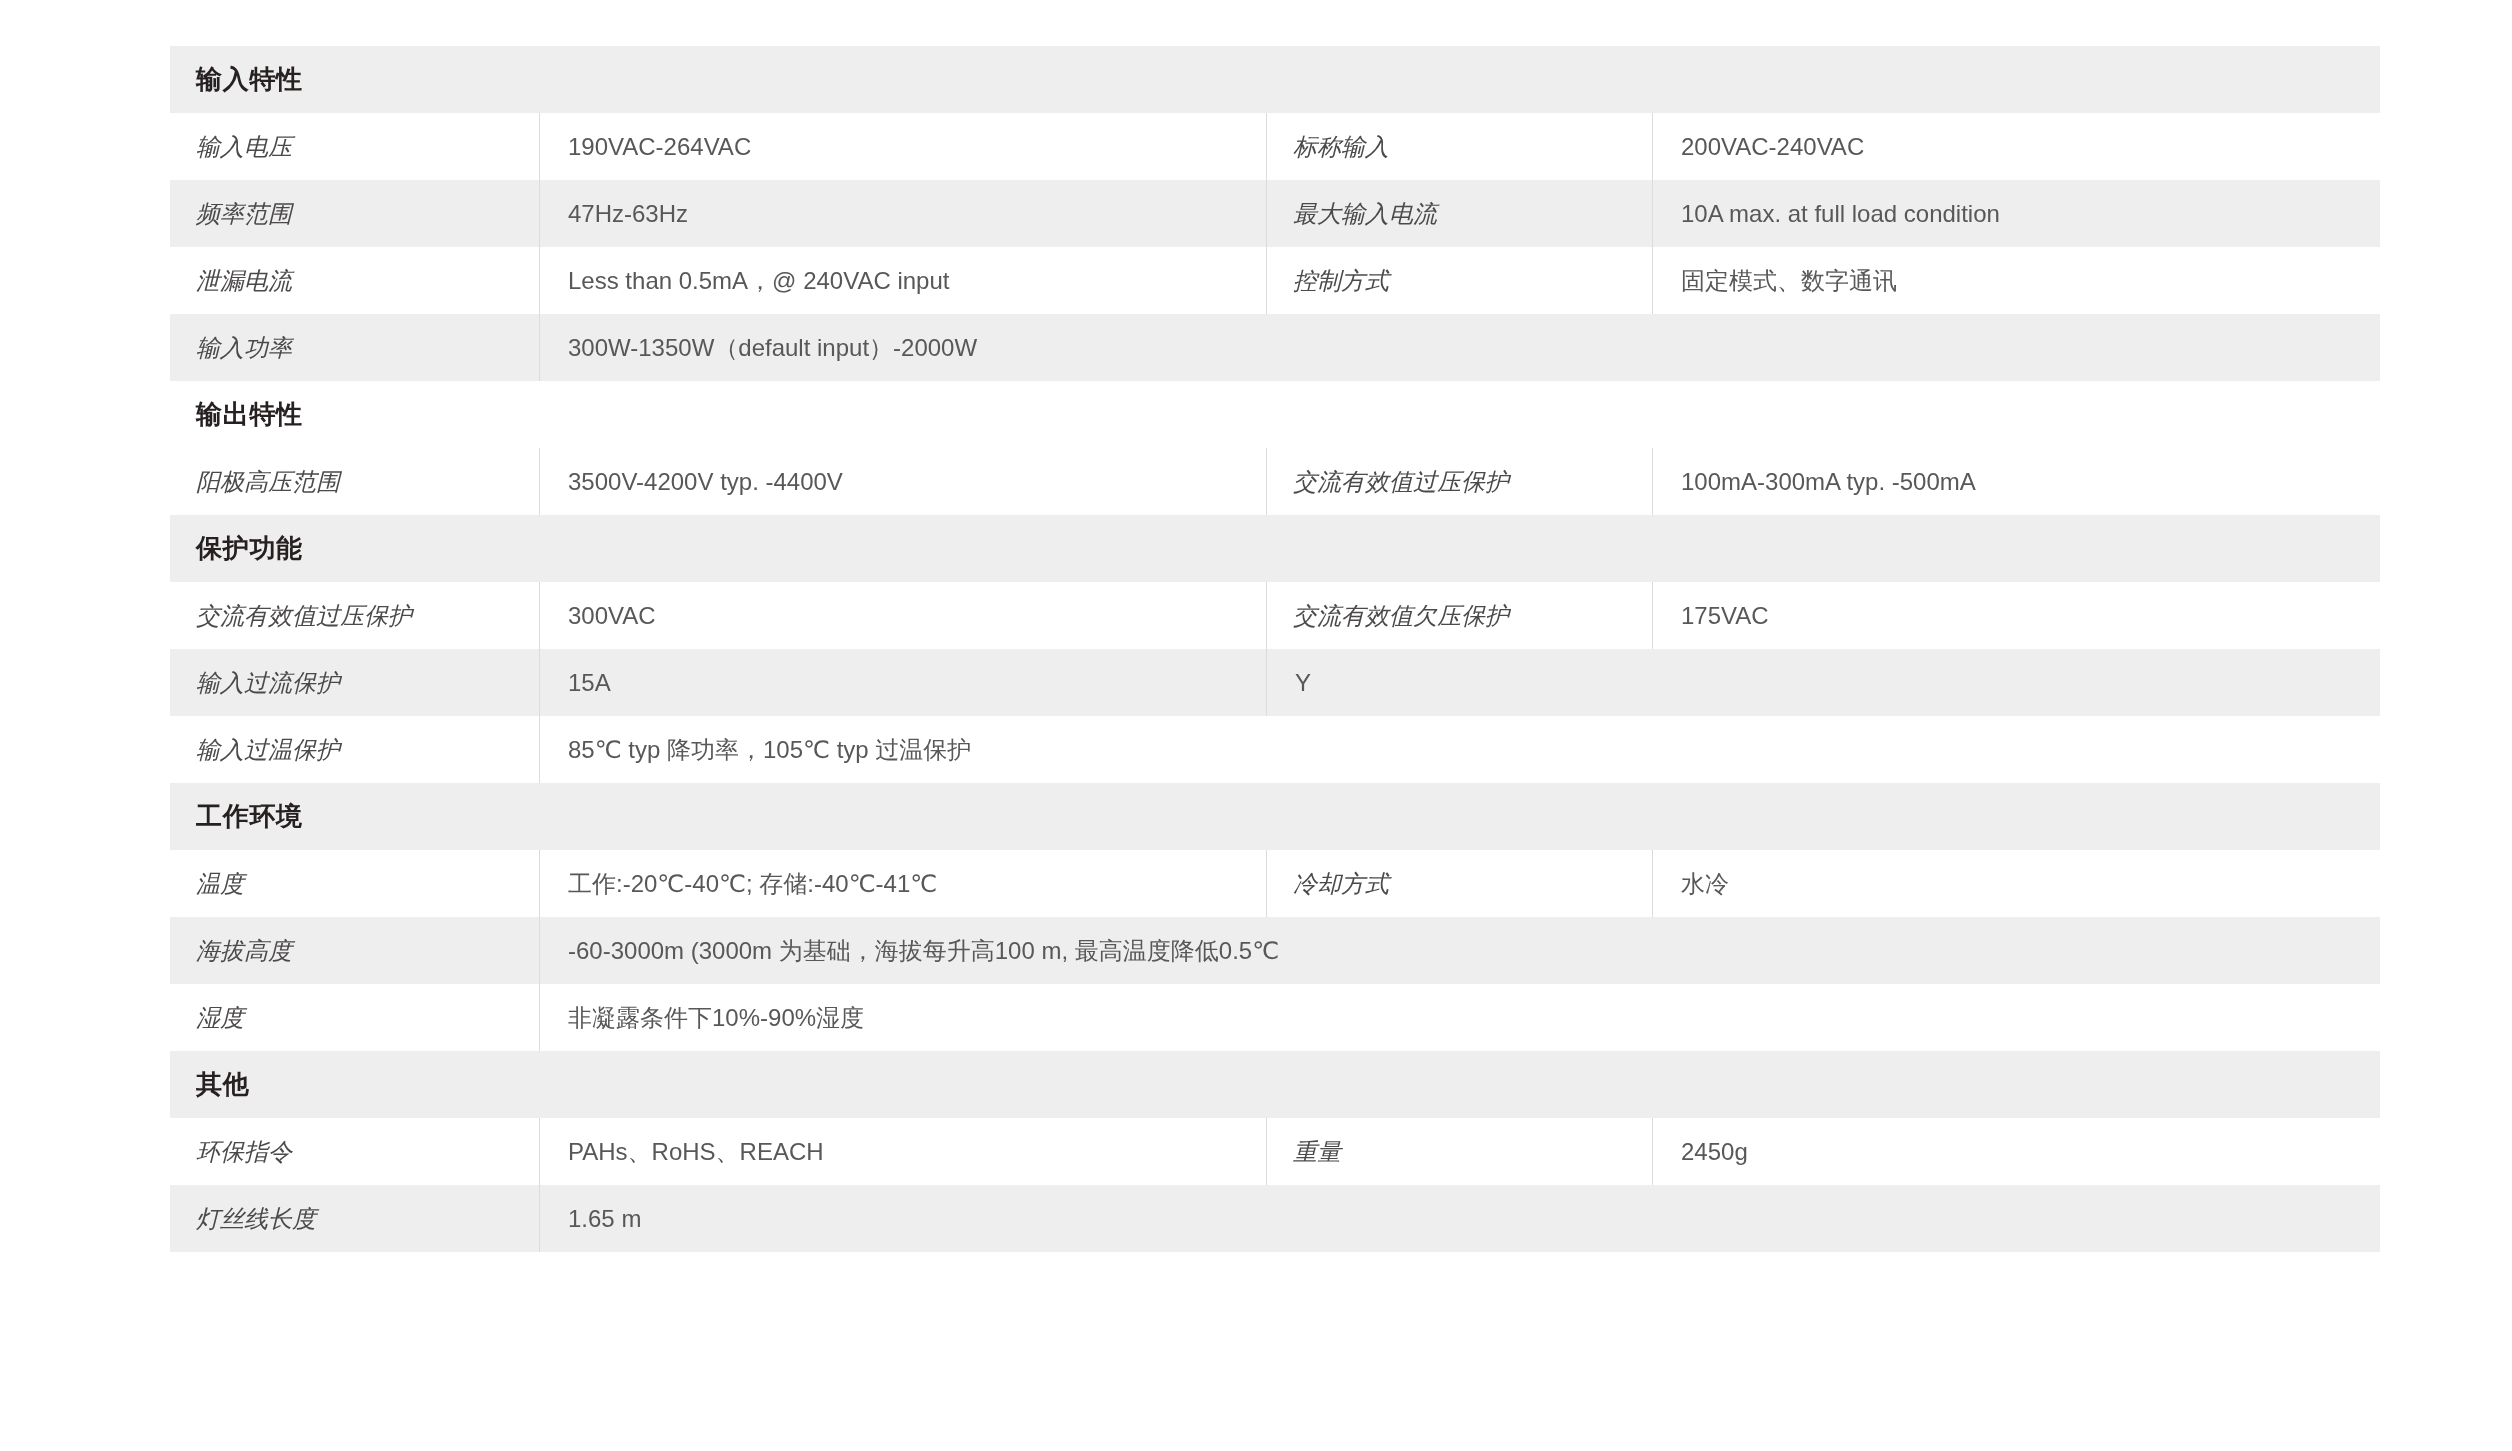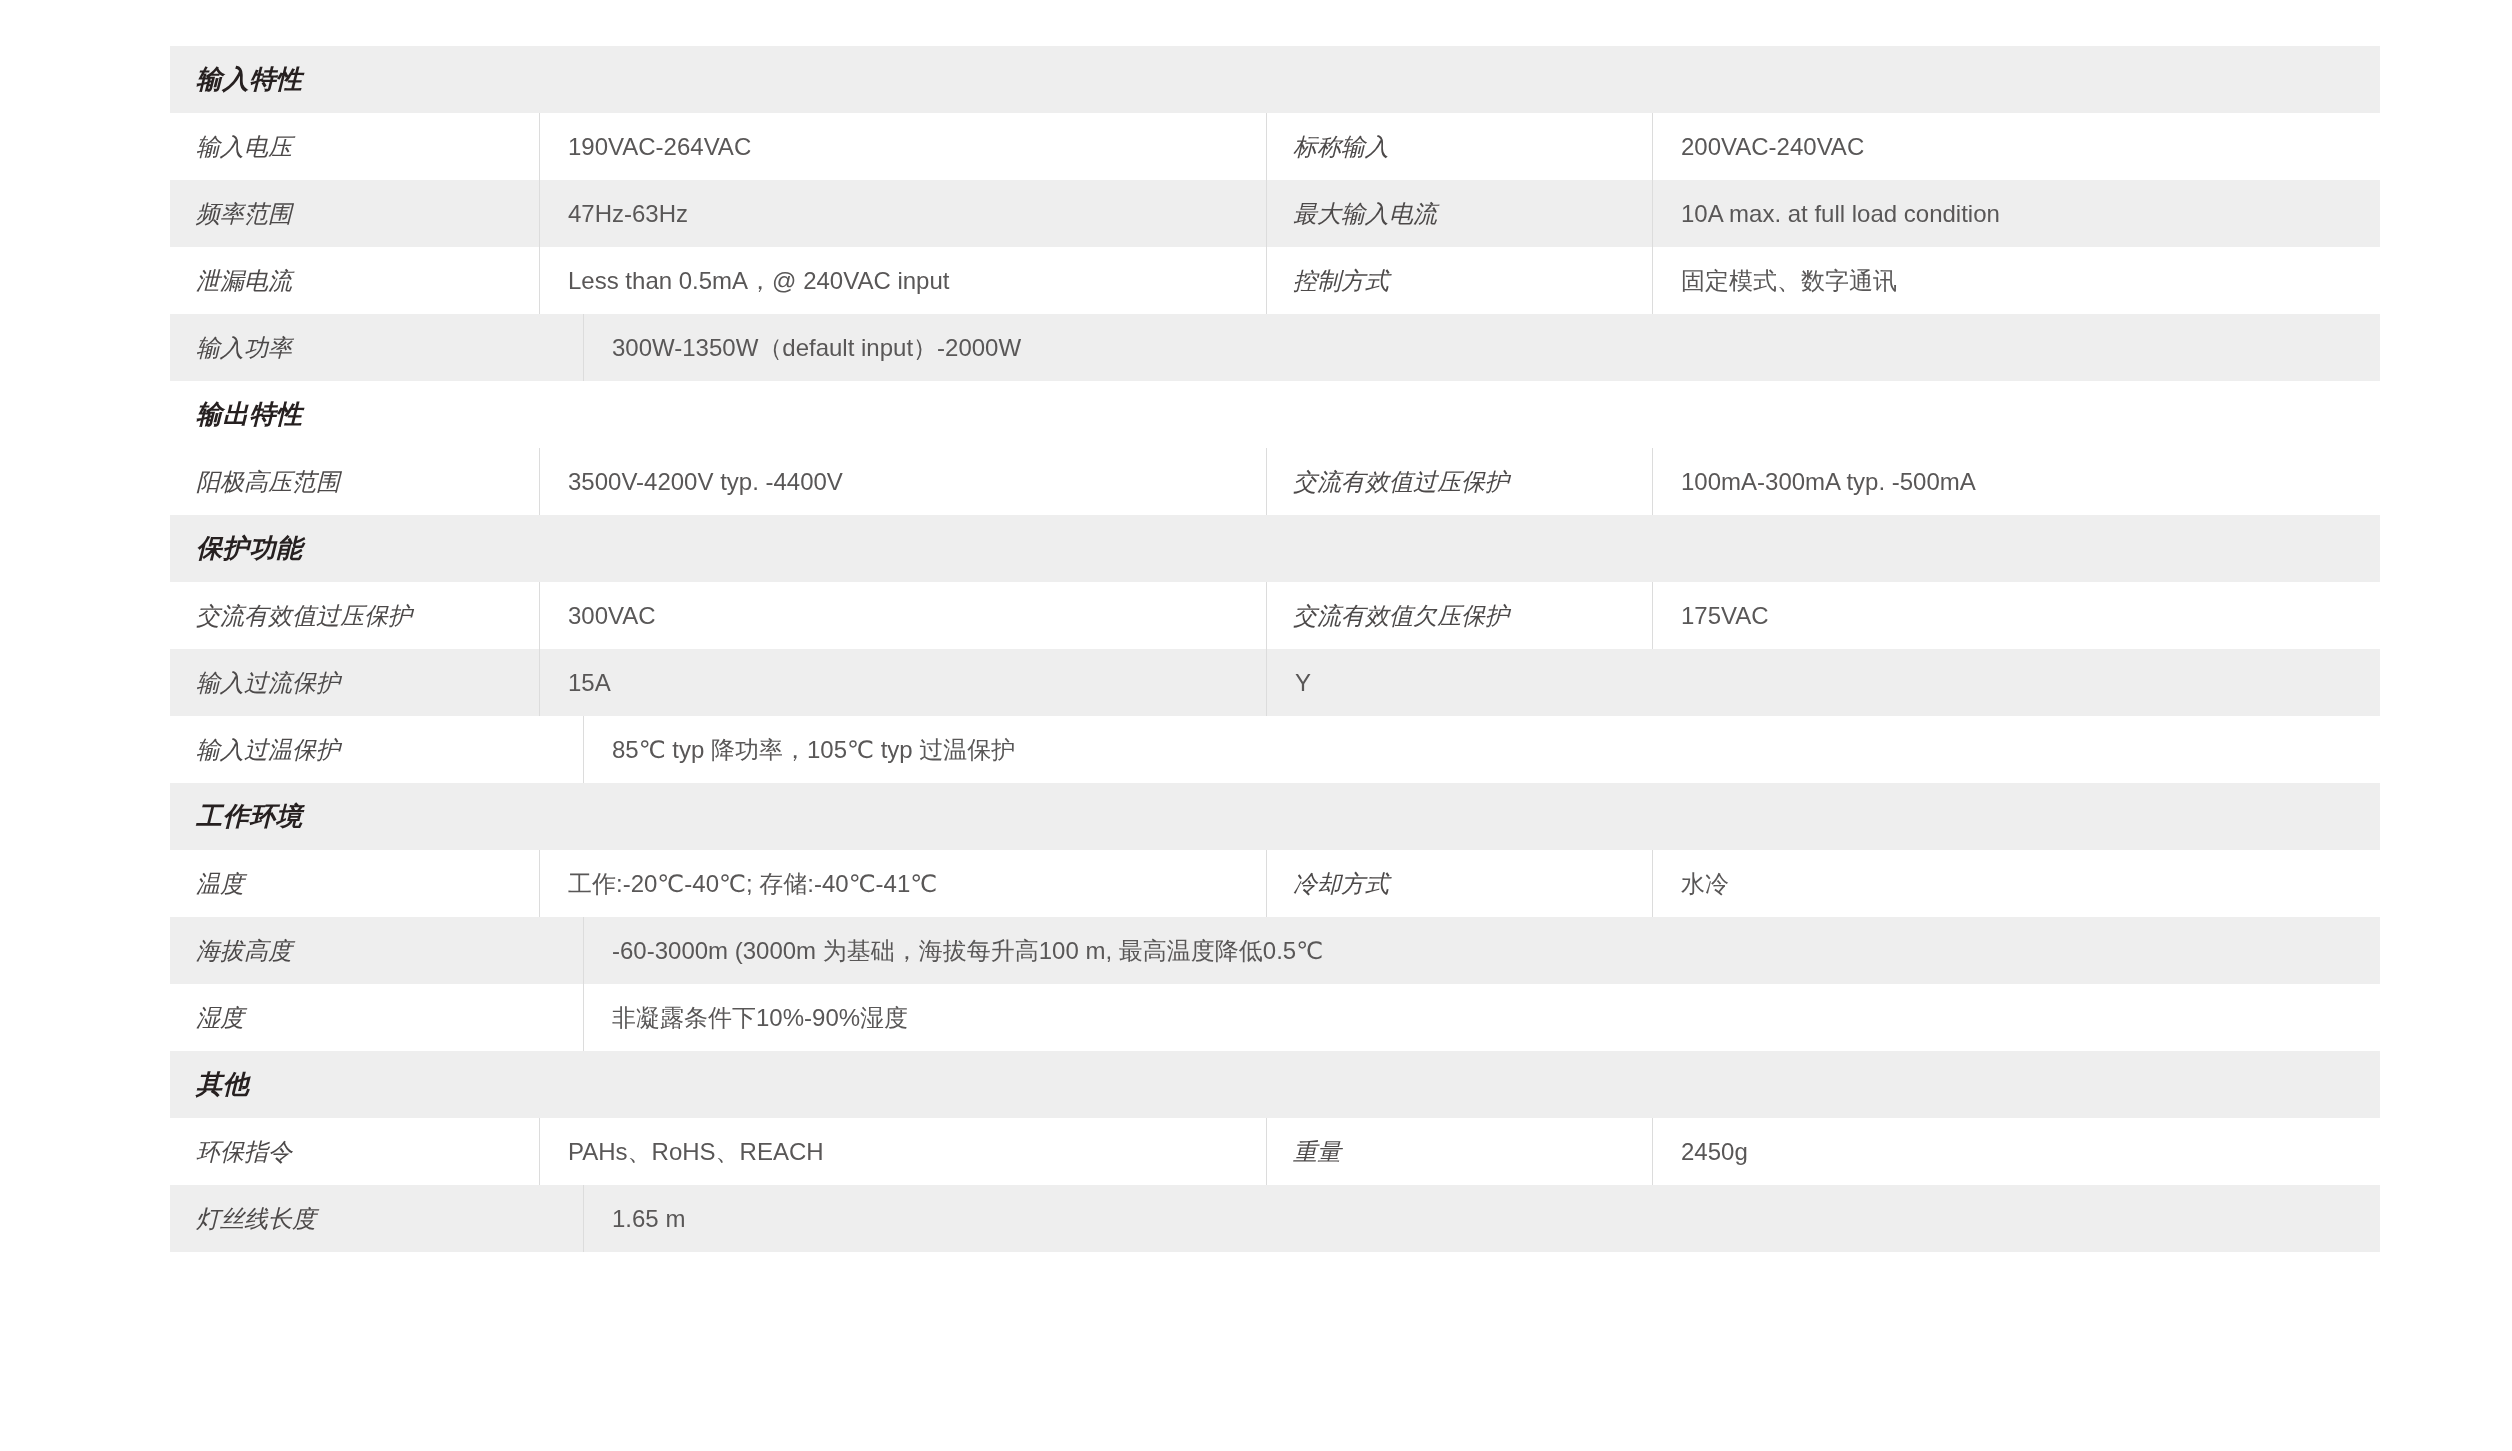--- a/index.html
+++ b/index.html
@@ -25,33 +25,32 @@
     width: 100%;
     height: 67px;
     box-sizing: border-box;
   }
   .band.gray { background: #eeeeee; }
   .band.white { background: #ffffff; }
   .section-header {
     display: flex;
     align-items: center;
     padding-left: 26px;
-    font-style: italic;
   }
   .section-header .title {
     font-size: 26px;
     font-weight: bold;
     color: #262020;
     letter-spacing: 0.7px;
   }
   .row {
     display: grid;
   }
   .row.cols4 { grid-template-columns: 369px 727px 386px 727px; }
-  .row.cols2 { grid-template-columns: 369px 1fr; gap: 44px; }
+  .row.cols2 { grid-template-columns: 369px 1fr; }
   .cell {
     display: flex;
     align-items: center;
     box-sizing: border-box;
     overflow: hidden;
     white-space: nowrap;
   }
   .cell.label { padding-left: 26px; font-size: 24px; color: #4c4949; font-style: italic; }
   .cell.value { padding-left: 28px; font-size: 24px; color: #595757; }
   .cell.sep { border-left: 1.3px solid #dcdcdc; }

